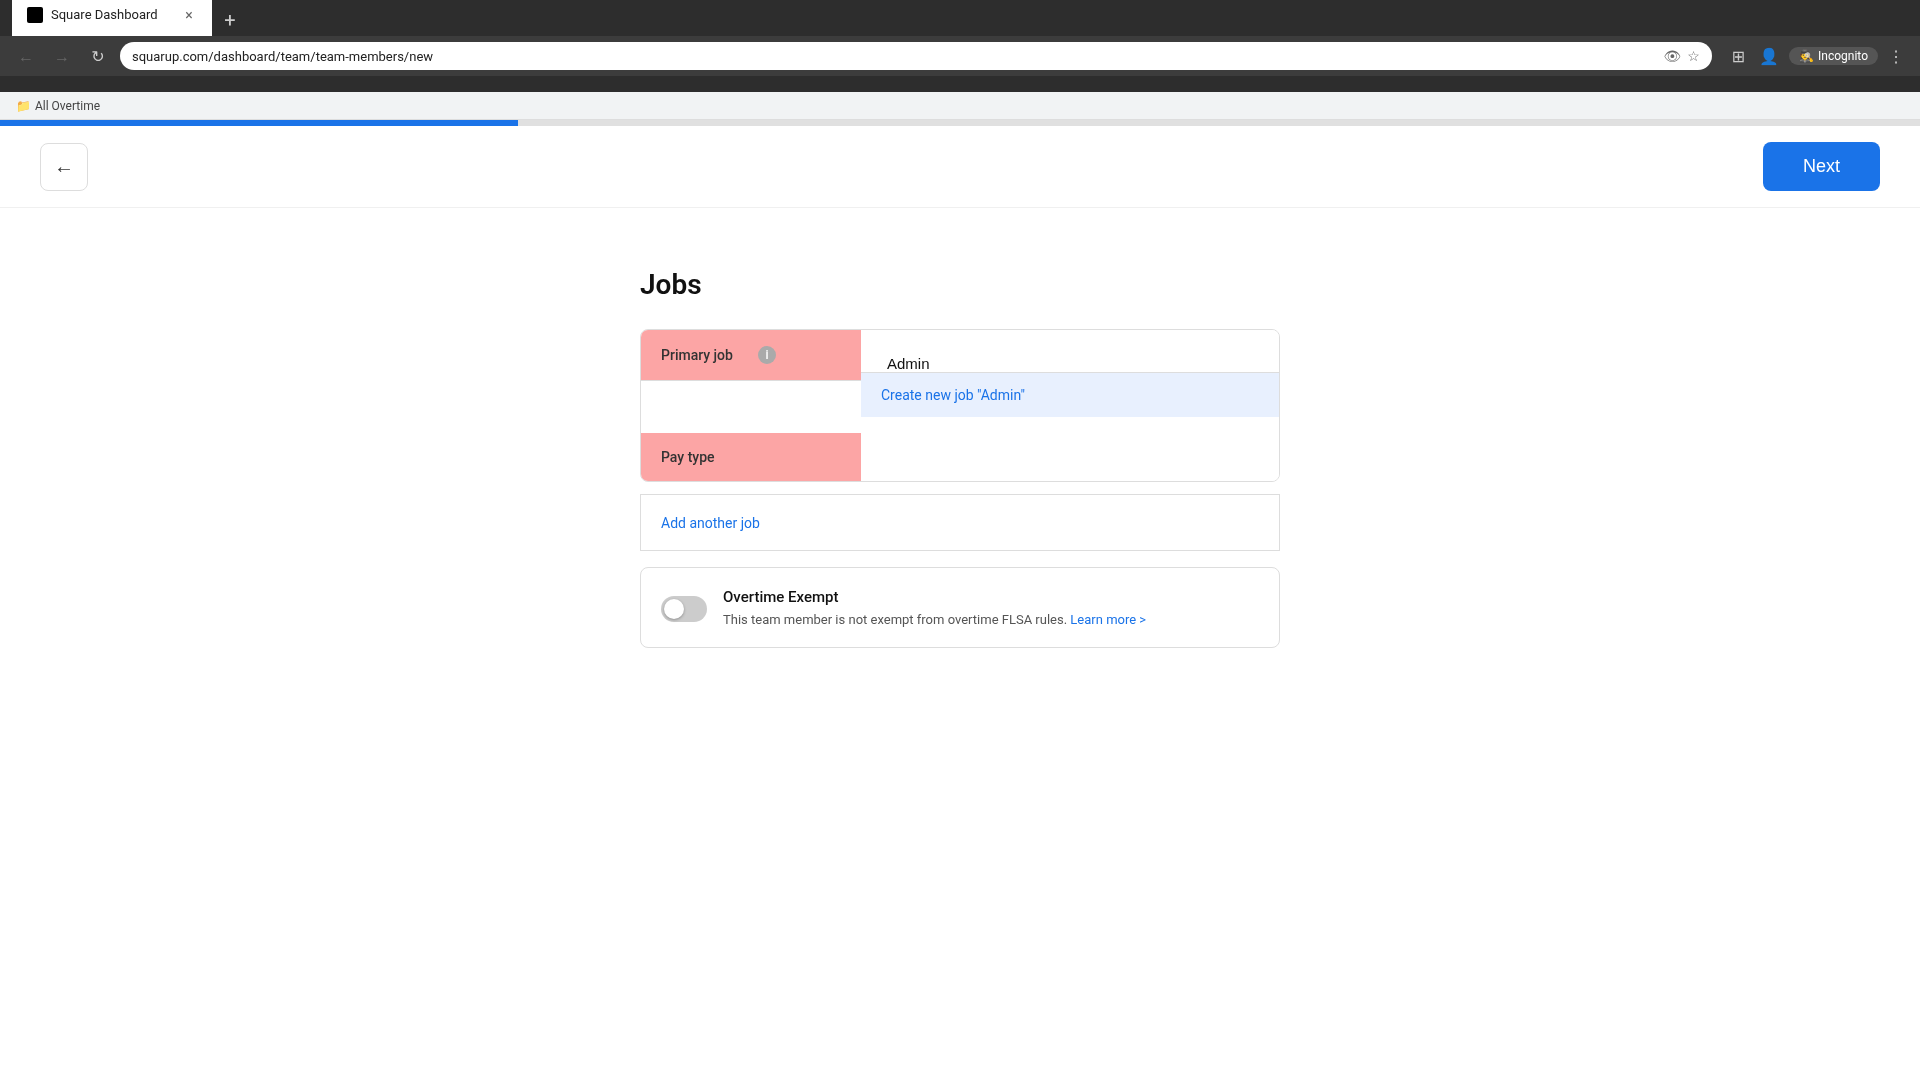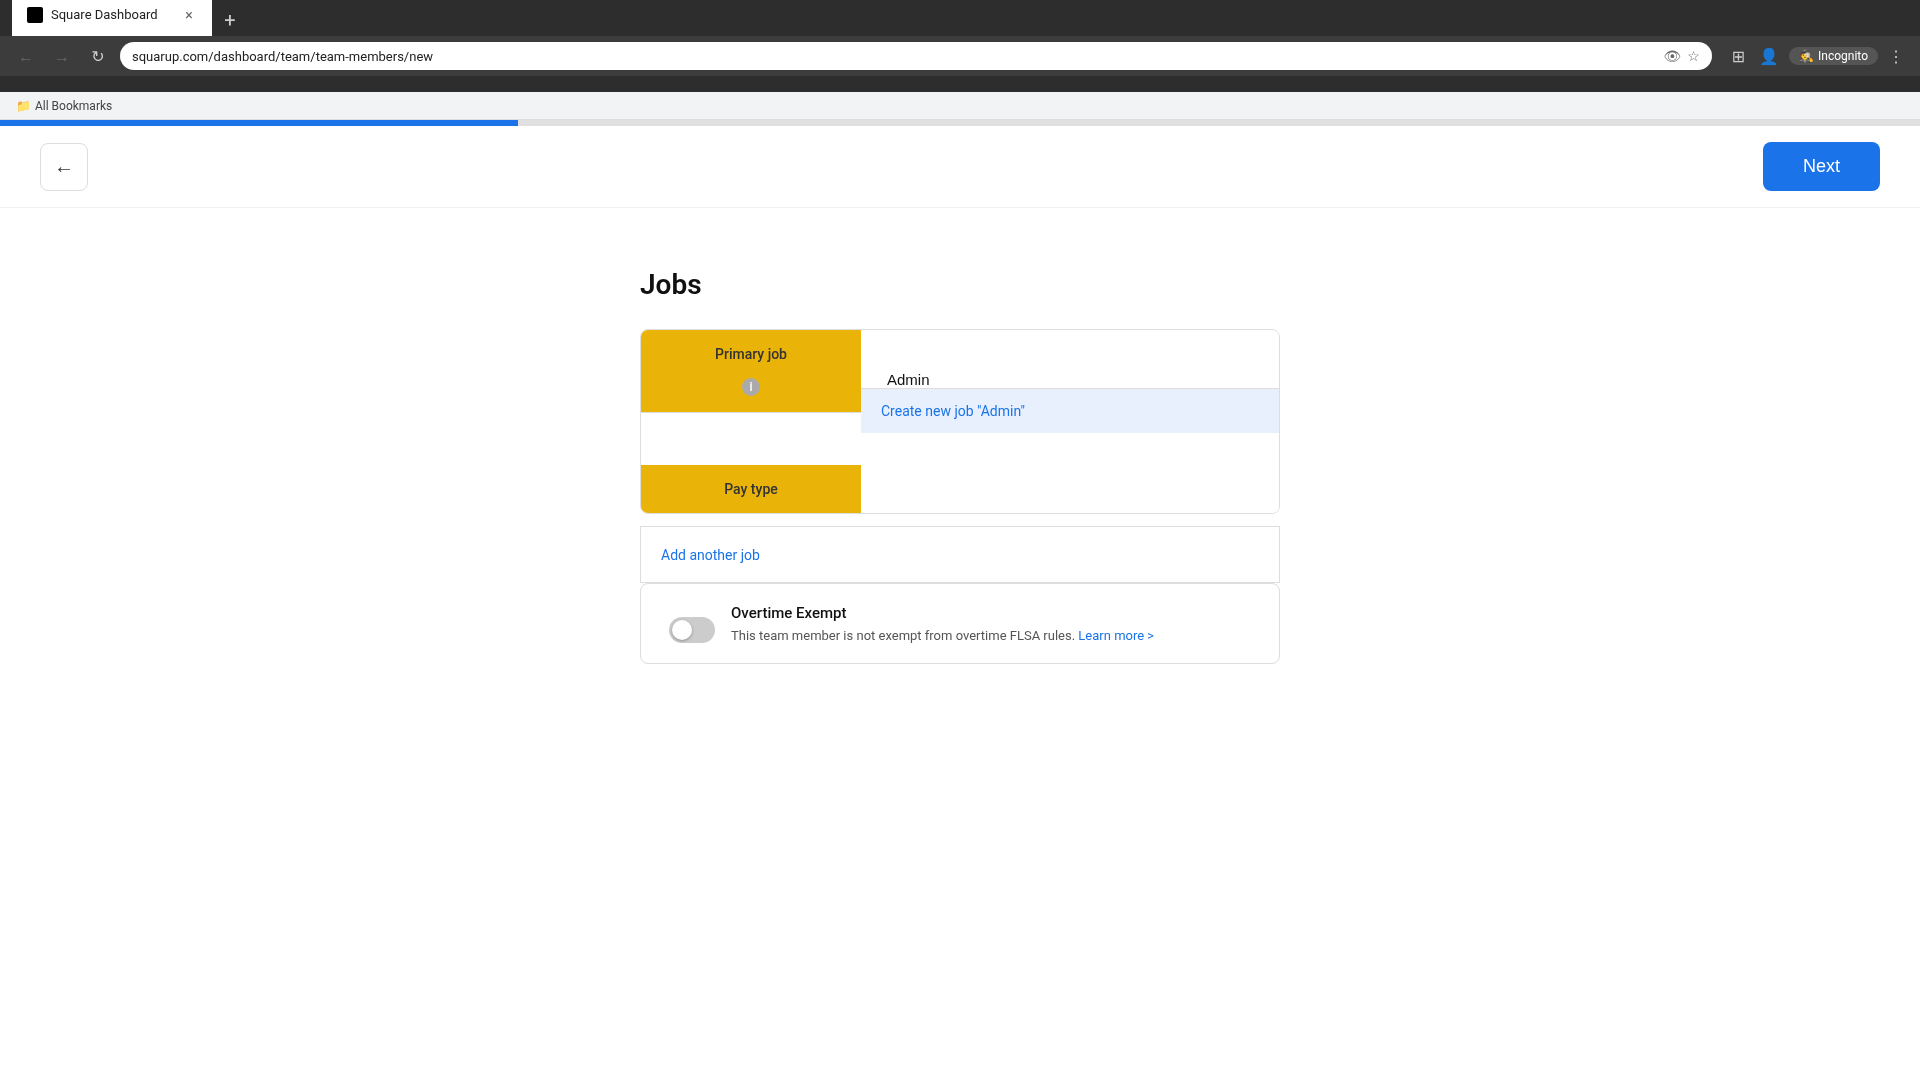--- a/index.html
+++ b/index.html
@@ -296,30 +296,29 @@
       align-items: stretch;
       border-bottom: 1px solid #ddd;
     }
 
     .table-row:last-child {
       border-bottom: none;
     }
 
     .table-label-cell {
       width: 220px;
-      background: #eab308;
+      background: #fca5a5;
       padding: 16px 20px;
       display: flex;
       align-items: center;
-      gap: 16px;
+      gap: 25px;
       font-size: 14px;
       color: #333;
       font-weight: 500;
       flex-shrink: 0;
-      flex-direction: column;
     }
 
     .info-icon {
       width: 18px;
       height: 18px;
       border-radius: 50%;
       background: #aaa;
       color: #fff;
       font-size: 12px;
       display: flex;
@@ -387,24 +386,24 @@
       color: #1a73e8;
       font-size: 14px;
       text-decoration: none;
       cursor: pointer;
     }
 
     
     .overtime-card {
       border: 1px solid #ddd;
       border-radius: 8px;
-      padding: 20px 28px;
-      margin-top: 0;
-      display: flex;
-      align-items: flex-end;
+      padding: 20px 20px;
+      margin-top: 16px;
+      display: flex;
+      align-items: center;
       gap: 16px;
     }
 
     
     .toggle-switch {
       width: 46px;
       height: 26px;
       background: #ccc;
       border-radius: 13px;
       flex-shrink: 0;
@@ -490,21 +489,21 @@
         <span>Incognito</span>
       </div>
       <span class="br-btn">⋮</span>
     </div>
   </div>
 </div>
 
 <div class="bookmarks-bar">
   <div class="bookmark-item">
     <span>📁</span>
-    <span>All Bookmarks</span>
+    <span>All Overtime</span>
   </div>
 </div>
 
 <div class="page-content">
 
   <div class="progress-bar-container">
     <div class="progress-segment progress-seg-1"></div>
     <div class="progress-segment progress-seg-2"></div>
     <div class="progress-segment progress-seg-3"></div>
     <div class="progress-segment progress-seg-4"></div>

